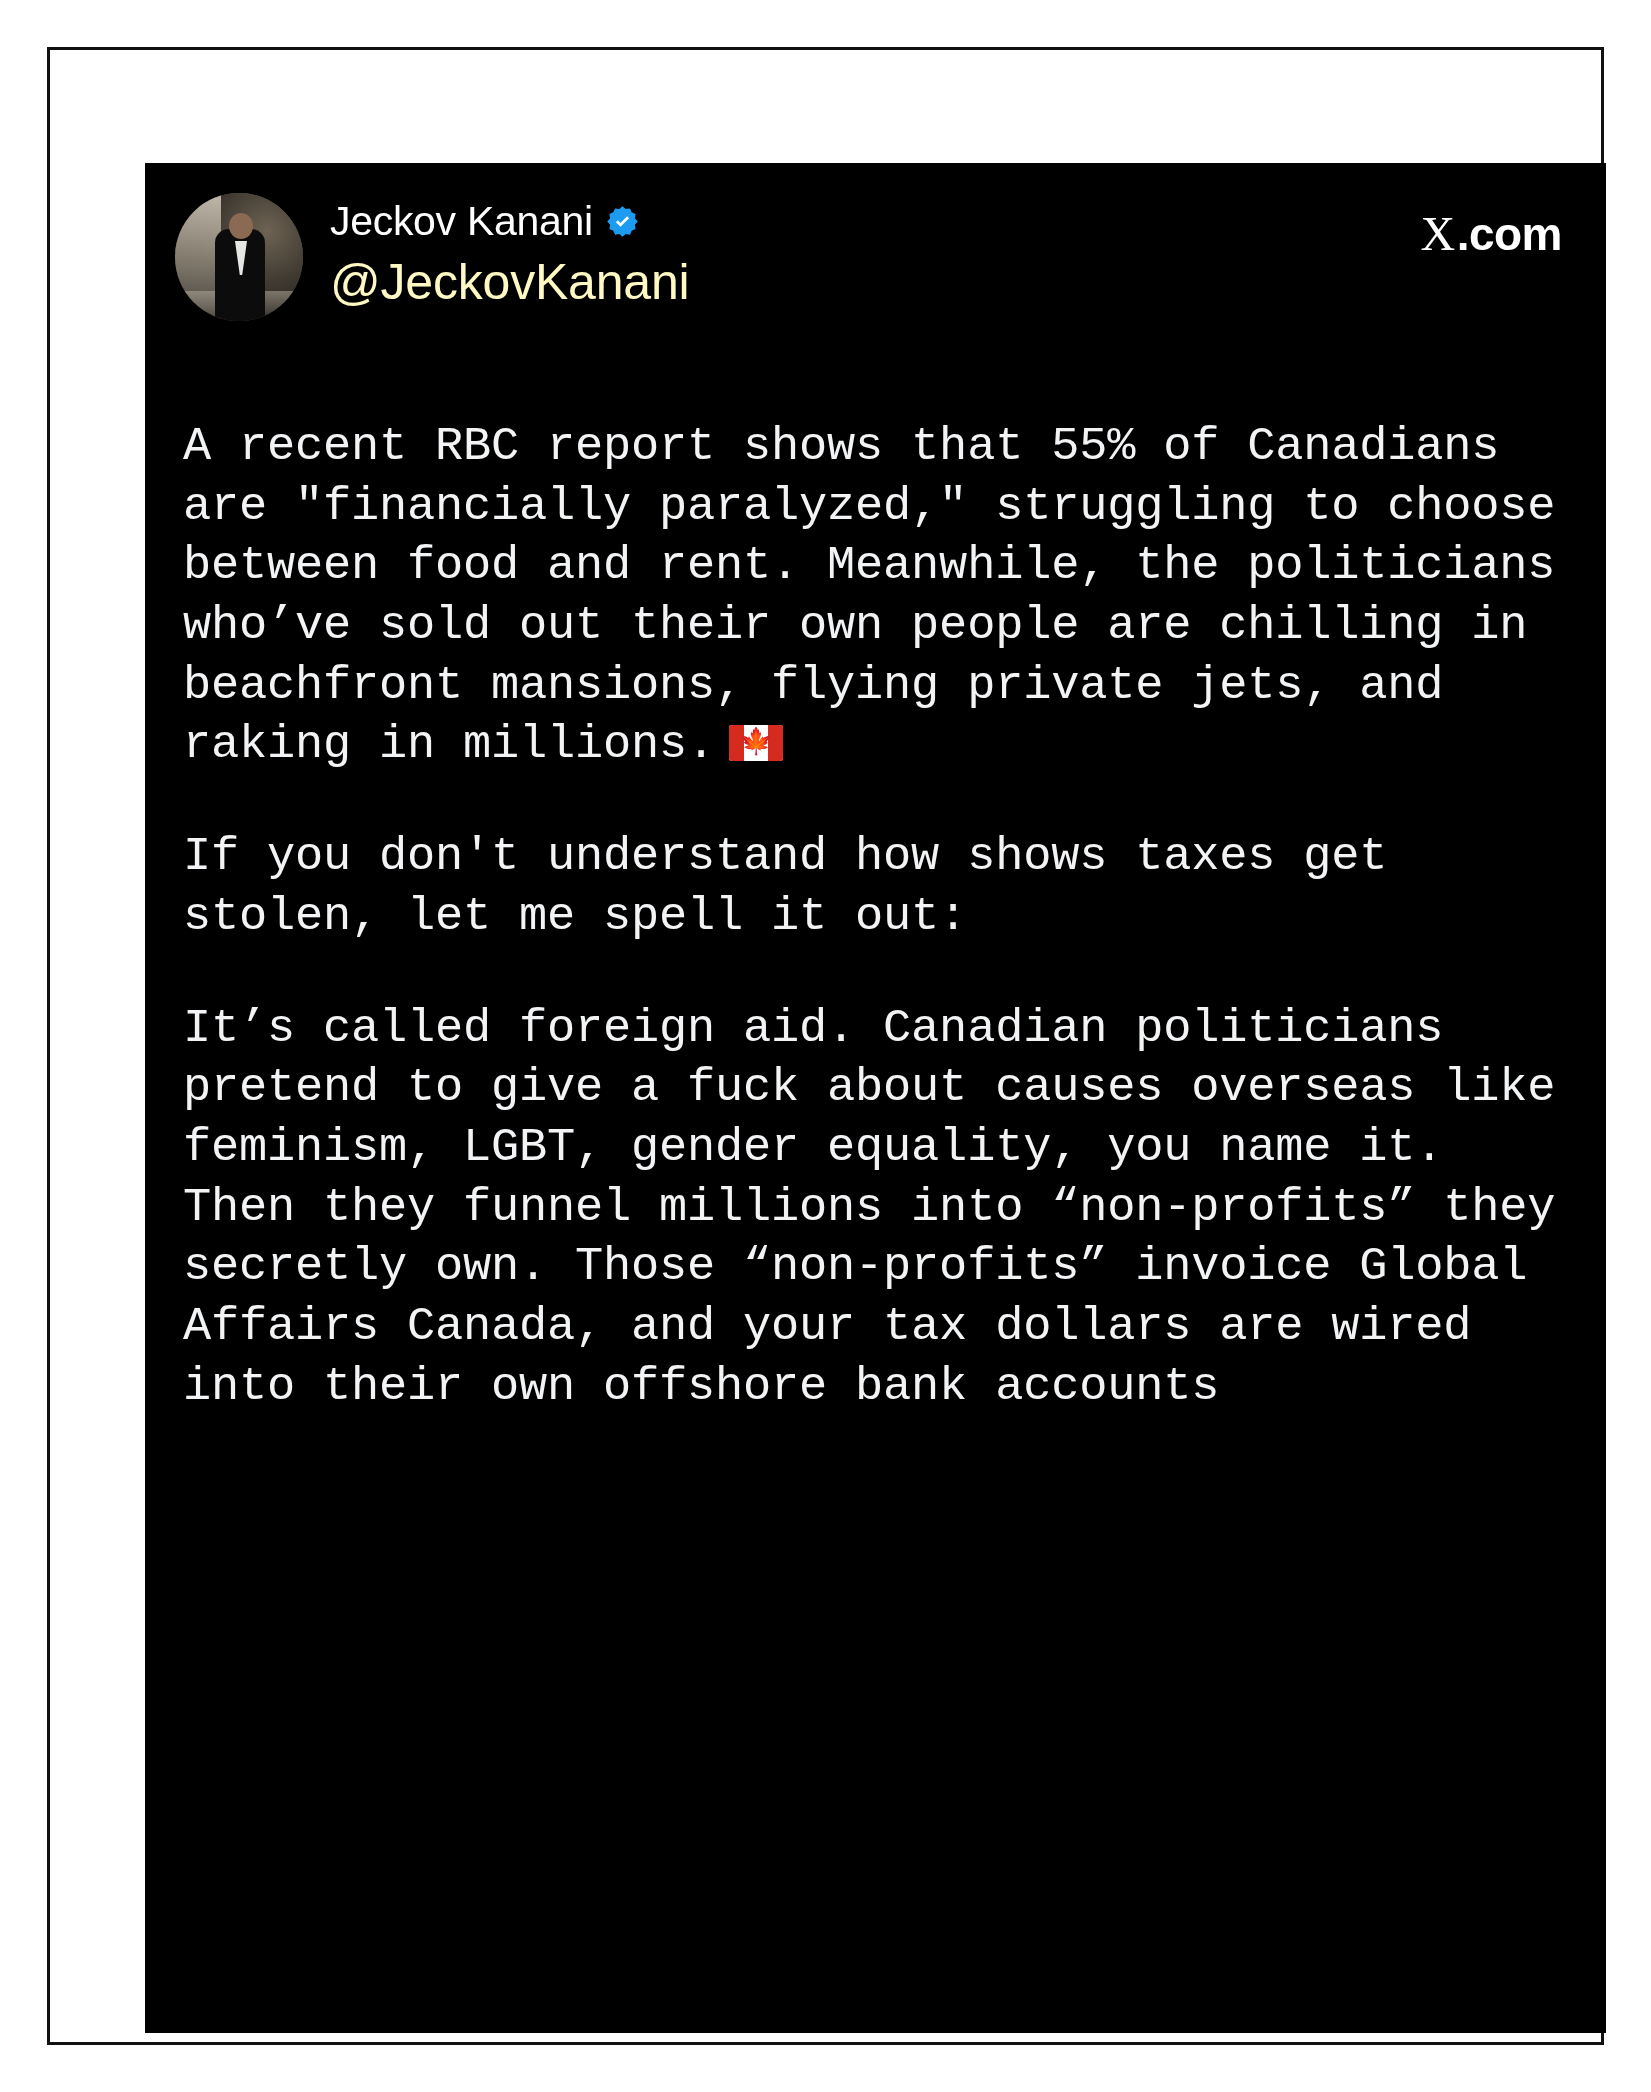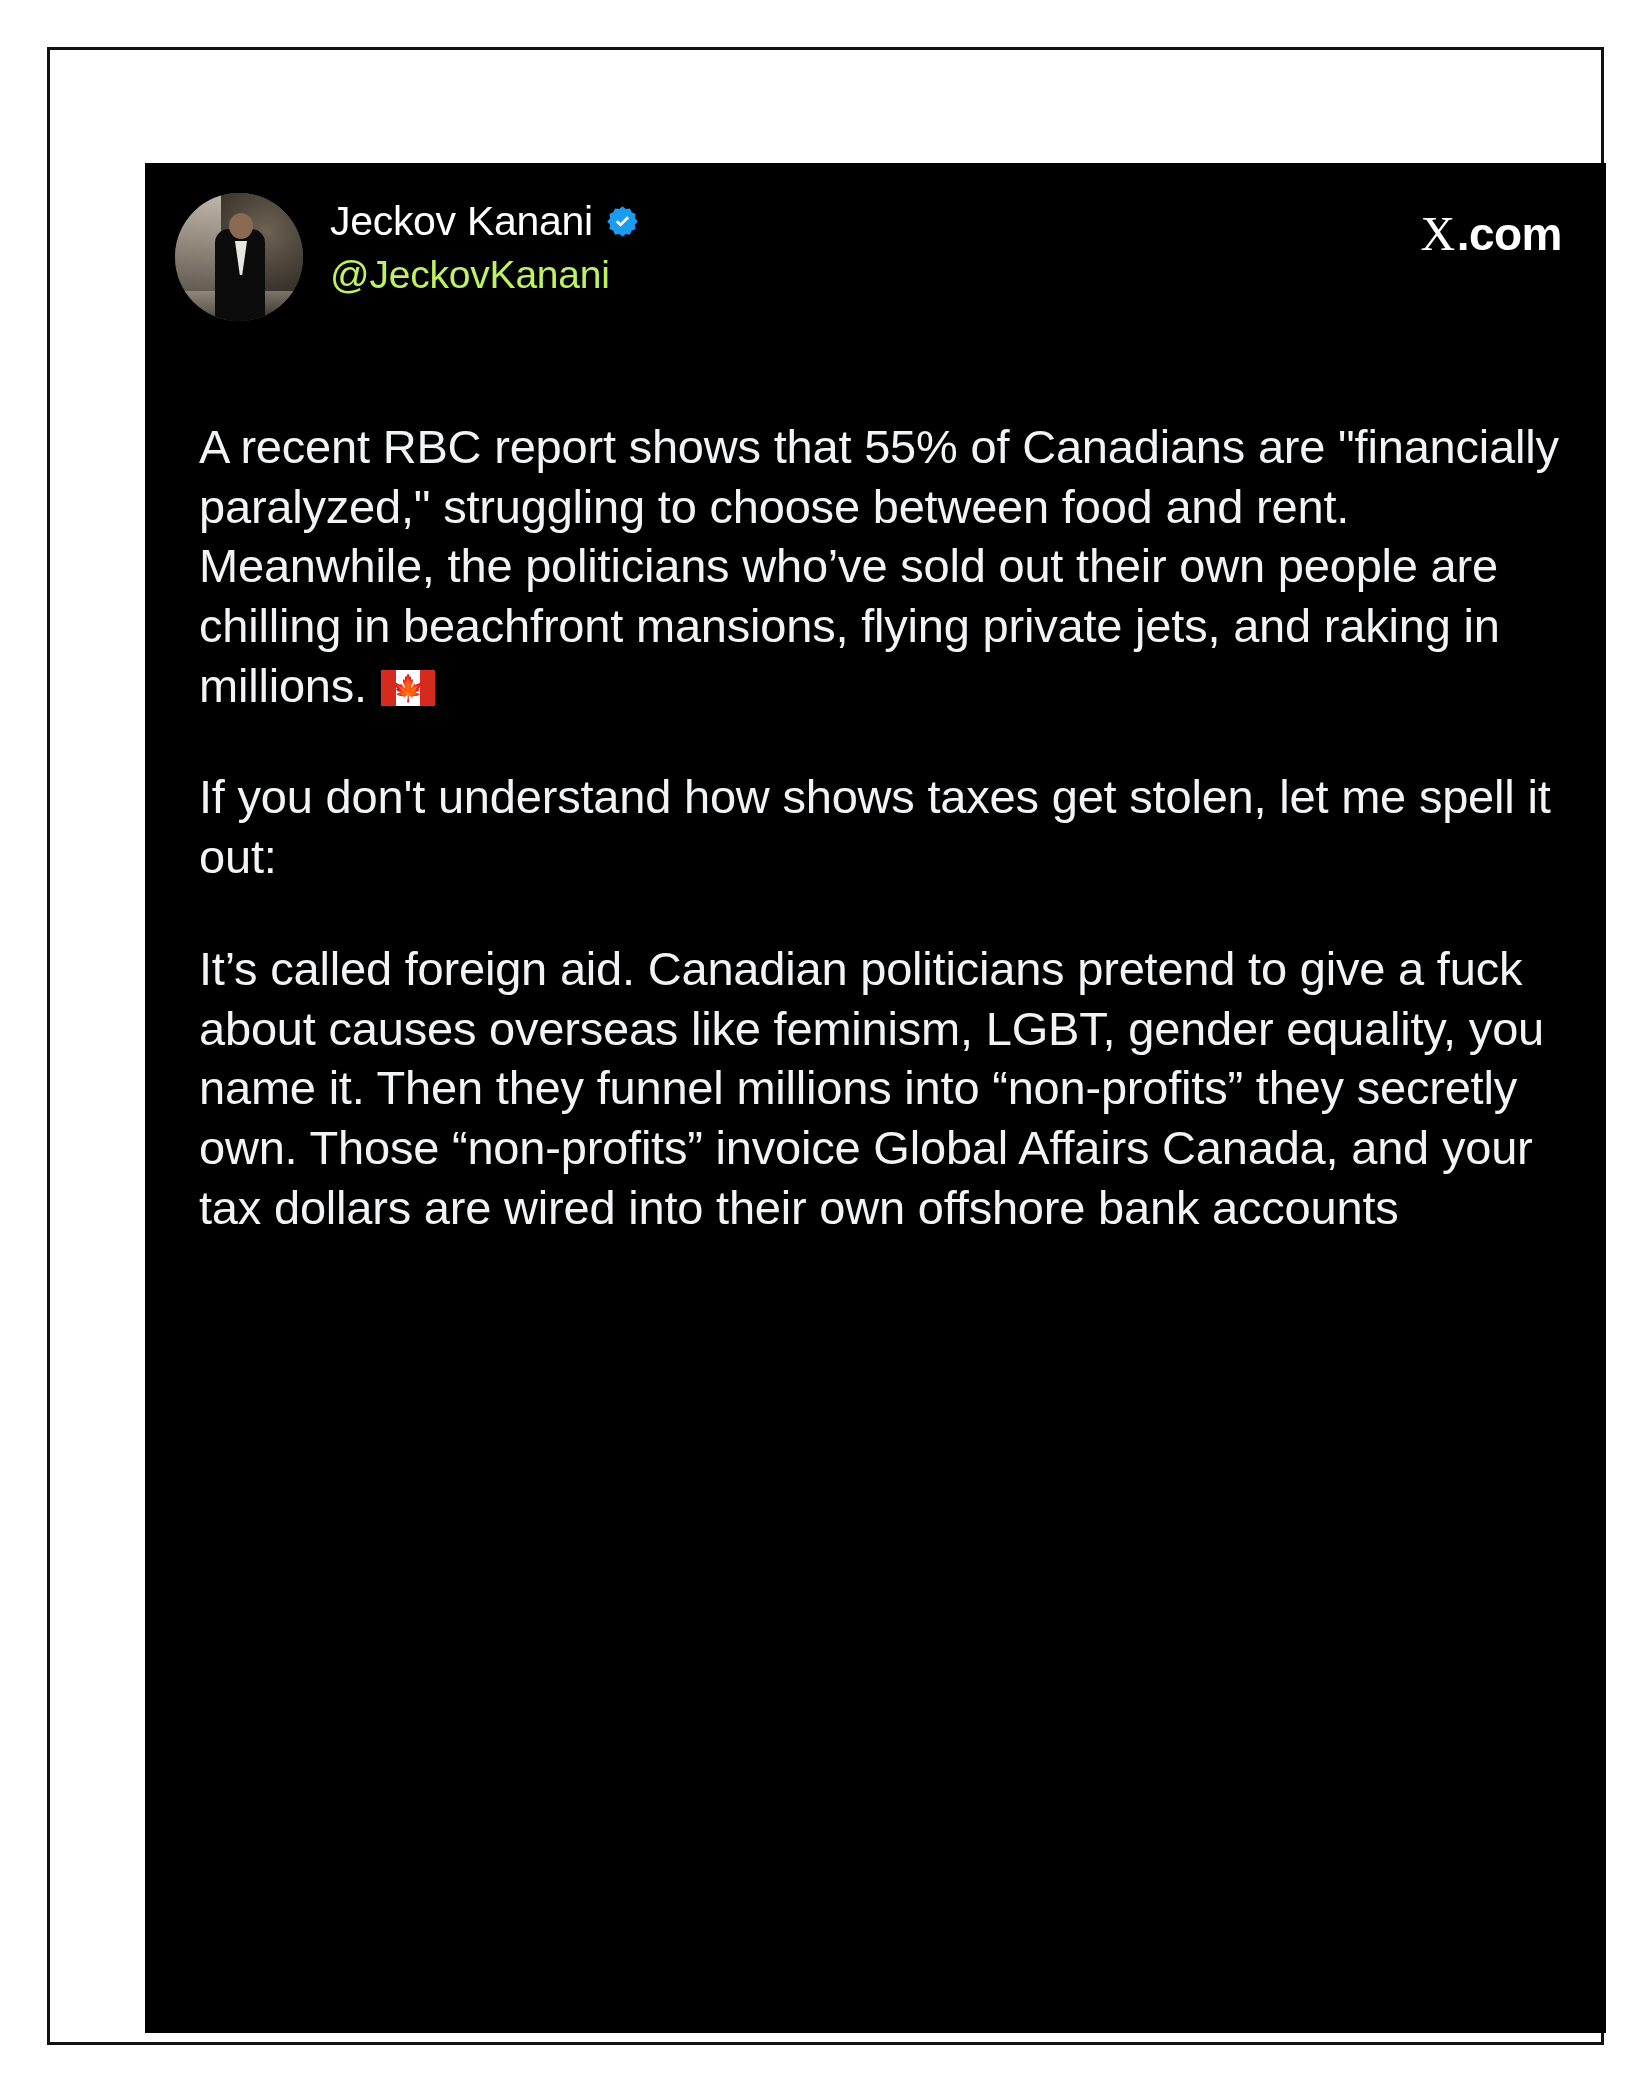--- a/index.html
+++ b/index.html
@@ -125,22 +125,22 @@
     font-weight: normal;
     letter-spacing: -0.3px;
     line-height: 1.1;
   }
   .verified-badge {
     width: 35px;
     height: 35px;
     display: inline-block;
   }
   .handle {
-    color: #bef264;
-    font-size: 39px;
+    color: #fef9c3;
+    font-size: 50px;
     line-height: 1.2;
     margin-top: 8px;
     letter-spacing: -0.2px;
   }
 
   .brand {
     position: absolute;
     right: 44px;
     top: 44px;
     color: #ffffff;
@@ -161,21 +161,22 @@
   
   .tweet-body {
     padding: 44px 44px 0 38px;
     color: #f2f3f5;
     font-size: 47px;
     line-height: 1.27;
     letter-spacing: -0.2px;
     box-sizing: border-box;
   }
   .tweet-body p {
-    margin: 0 0 52px 16px;
+    margin: 0 0 52px 0;
+    font-family: Liberation Mono, monospace;
   }
   .tweet-body p:last-child {
     margin-bottom: 0;
   }
   .flag {
     display: inline-block;
     width: 54px;
     height: 36px;
     vertical-align: -4px;
     margin-left: 14px;

